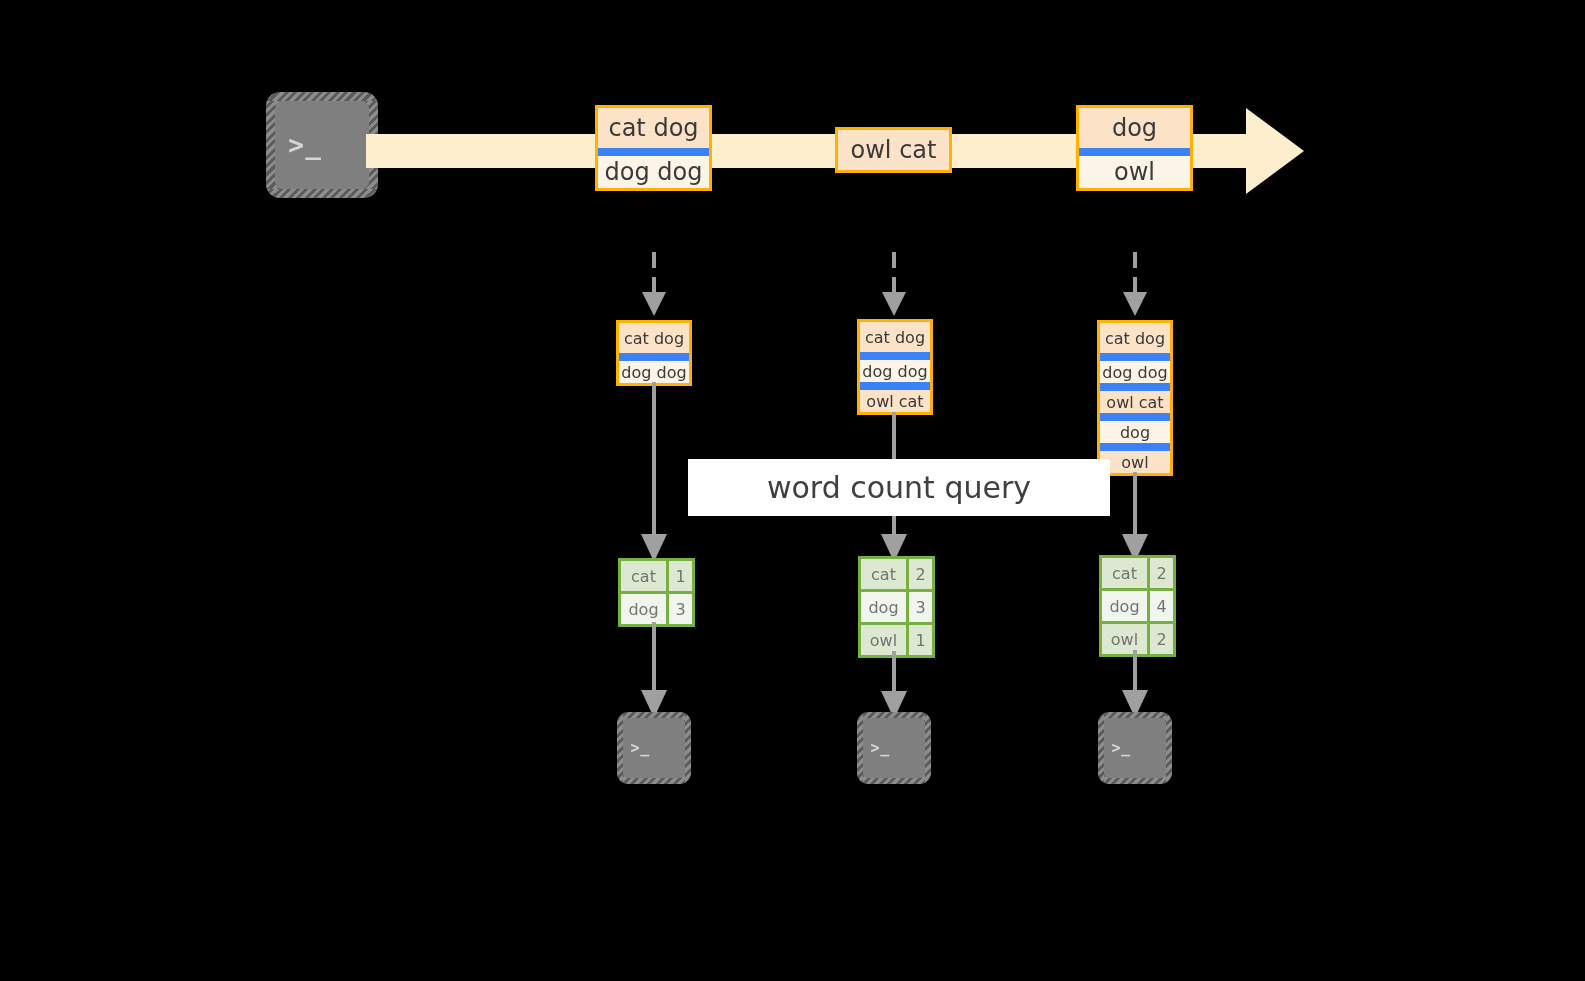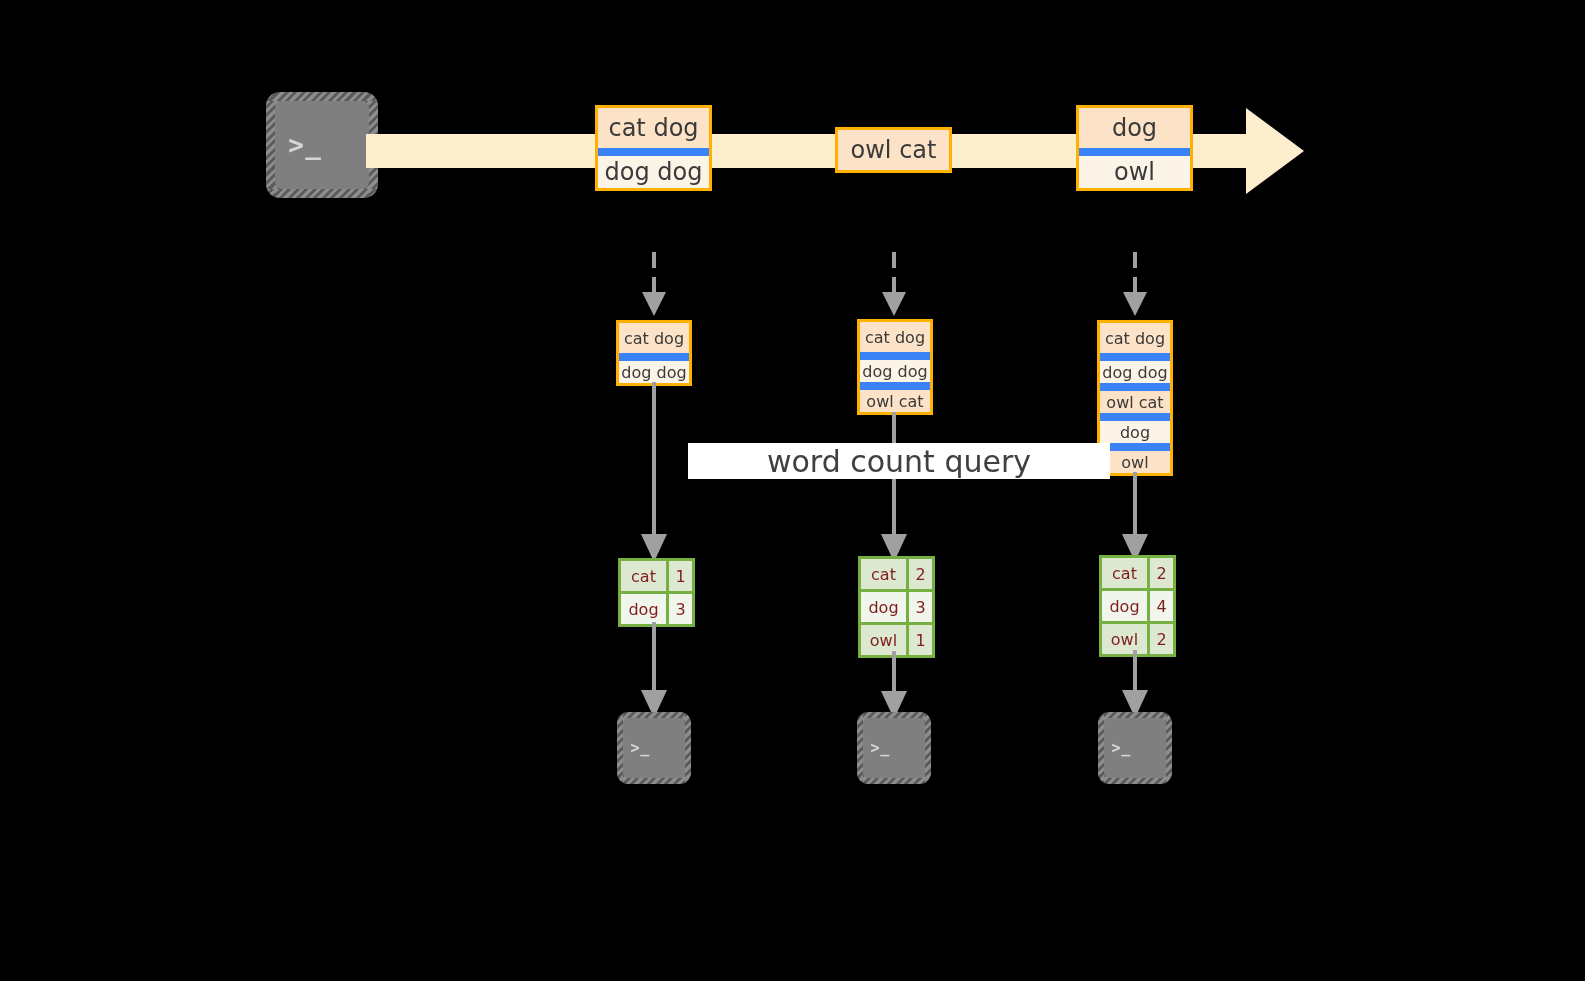--- a/index.html
+++ b/index.html
@@ -100,21 +100,21 @@
   }
   .res-row + .res-row { border-top: 3px solid #76b043; }
   .res-row.tint .res-cell { background: #dde8d1; }
   .res-row.plain .res-cell { background: #f1f6ec; }
   .res-cell {
     box-sizing: border-box;
     display: flex;
     align-items: center;
     justify-content: center;
     font-size: 16px;
-    color: #7f1d1d;
+    color: #737373;
     white-space: nowrap;
   }
   .res-cell.word { width: 45px; }
   .res-cell.count { width: 26px; border-left: 3px solid #76b043; }
 
   
   .conn {
     position: absolute;
     pointer-events: none;
   }
@@ -202,21 +202,21 @@
   <svg class="conn" style="left:874px; top:412px;" width="40" height="152" viewBox="0 0 40 152">
     <line x1="20" y1="0" x2="20" y2="130" stroke="#a0a0a0" stroke-width="4"></line>
     <path d="M20 150 L7 122 L33 122 Z" fill="#a0a0a0"></path>
   </svg>
 
   <svg class="conn" style="left:1115px; top:472px;" width="40" height="92" viewBox="0 0 40 92">
     <line x1="20" y1="0" x2="20" y2="70" stroke="#a0a0a0" stroke-width="4"></line>
     <path d="M20 90 L7 62 L33 62 Z" fill="#a0a0a0"></path>
   </svg>
 
-  <div class="query-label" style="left:688px; top:443px; width:422px; height:36px;">word count query</div>
+  <div class="query-label" style="left:688px; top:459px; width:422px; height:57px;">word count query</div>
 
   <div class="res-table" style="left:618px; top:558px;">
     <div class="res-row tint">
       <div class="res-cell word">cat</div>
       <div class="res-cell count">1</div>
     </div>
     <div class="res-row plain">
       <div class="res-cell word">dog</div>
       <div class="res-cell count">3</div>
     </div>

